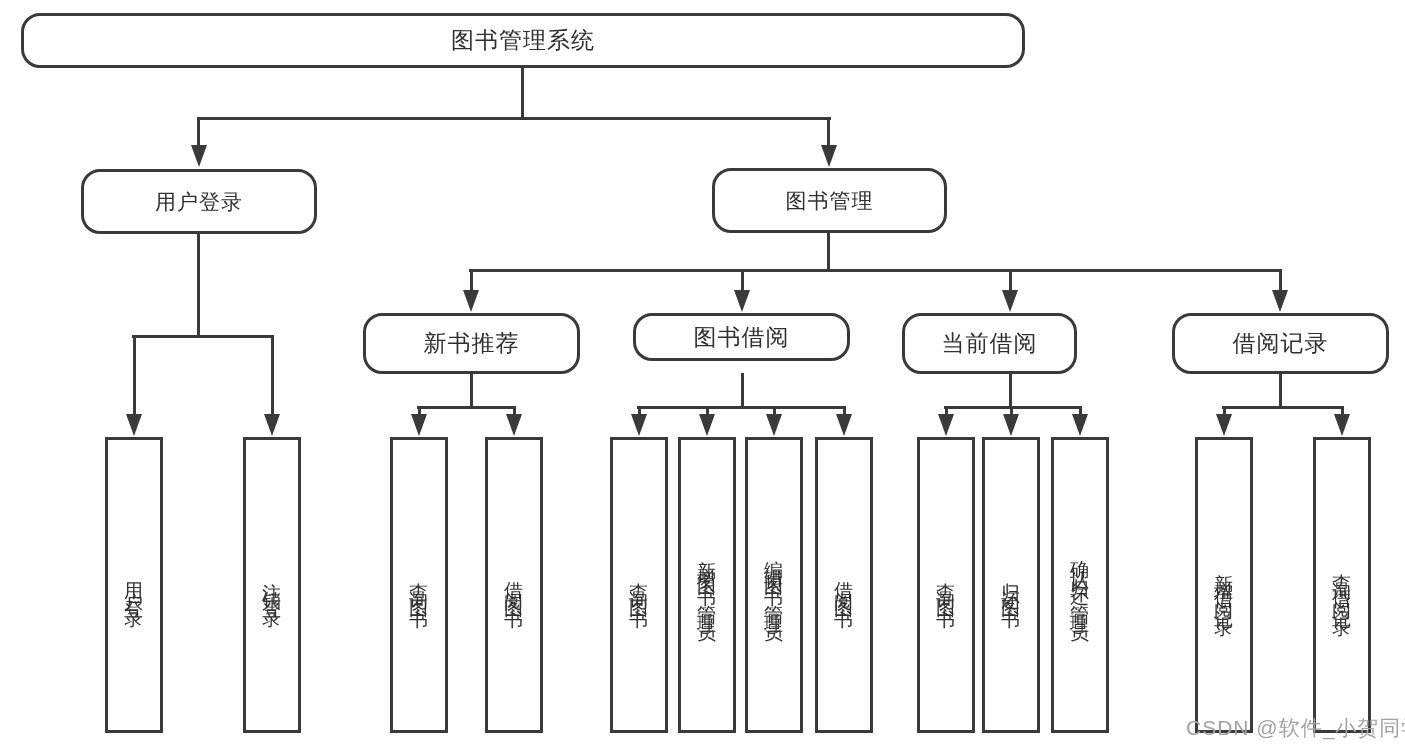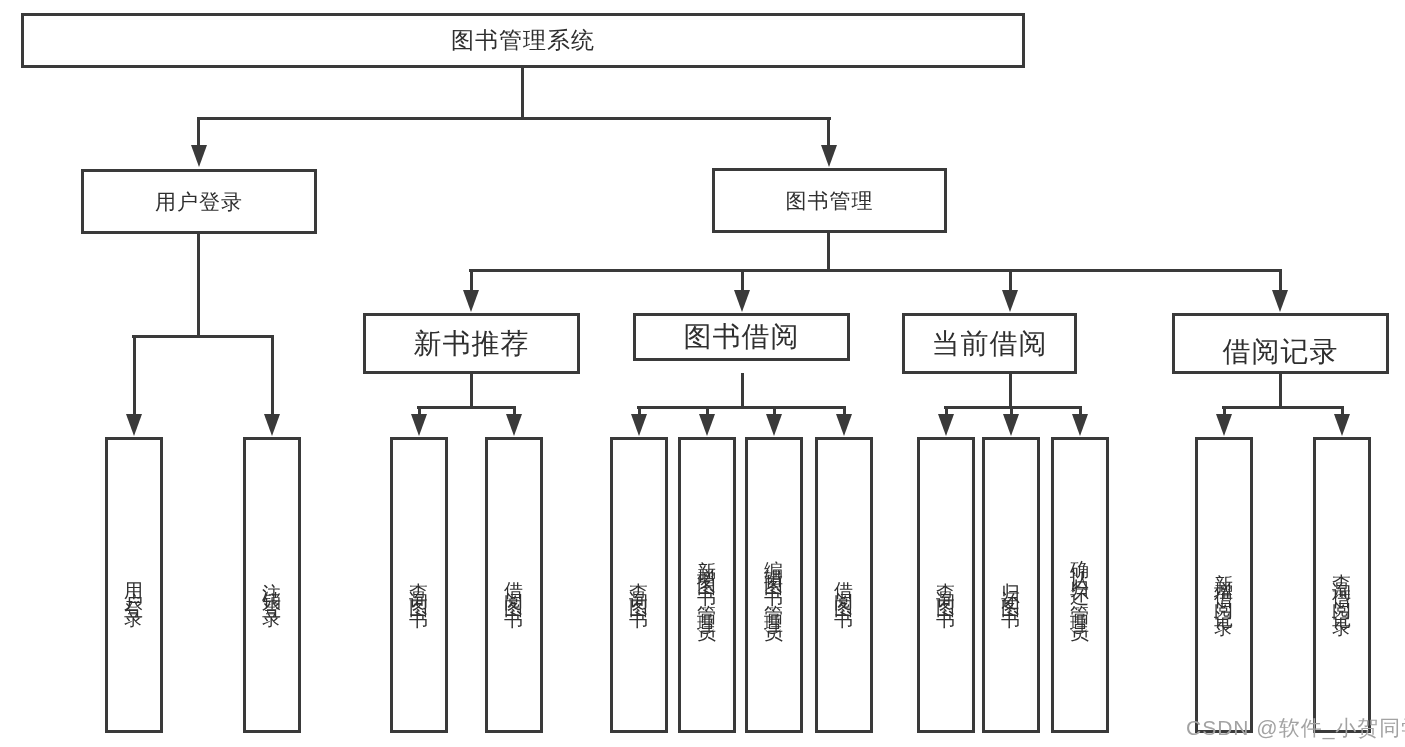--- a/index.html
+++ b/index.html
@@ -16,24 +16,24 @@
   }
   .node{
     position:absolute;
     box-sizing:border-box;
     border:3px solid var(--line);
     background:#ffffff;
     display:flex;align-items:center;justify-content:center;
     color:var(--text);
     z-index:2;
   }
-  .hnode{letter-spacing:1px;}
+  .hnode{letter-spacing:1px;border-radius:19px;}
   .root-label{font-size:23px;}
   .l2{font-size:21px;}
-  .l3{font-size:28px;}
+  .l3{font-size:23px;}
   .vbox{font-size:19px;}
   .vbox span{
     writing-mode:vertical-lr;
     text-orientation:mixed;
     letter-spacing:9px;
     line-height:1;
   }
   .line{position:absolute;background:var(--line);z-index:1;}
   .arrow{
     position:absolute;width:0;height:0;z-index:1;
@@ -124,21 +124,21 @@
 
   <div class="node hnode l3" style="left:363px;top:313px;width:217px;height:61px;">
     <span>新书推荐</span>
   </div>
   <div class="node hnode l3" style="left:633px;top:313px;width:217px;height:48px;">
     <span>图书借阅</span>
   </div>
   <div class="node hnode l3" style="left:902px;top:313px;width:175px;height:61px;">
     <span>当前借阅</span>
   </div>
-  <div class="node hnode l3" style="left:1172px;top:313px;width:217px;height:61px;align-items:flex-end;">
+  <div class="node hnode l3" style="left:1172px;top:313px;width:217px;height:61px;">
     <span>借阅记录</span>
   </div>
 
   <div class="node vbox" style="left:105px;top:437px;width:58px;height:296px;">
     <span>用户登录</span>
   </div>
   <div class="node vbox" style="left:243px;top:437px;width:58px;height:296px;">
     <span>注销登录</span>
   </div>
 

